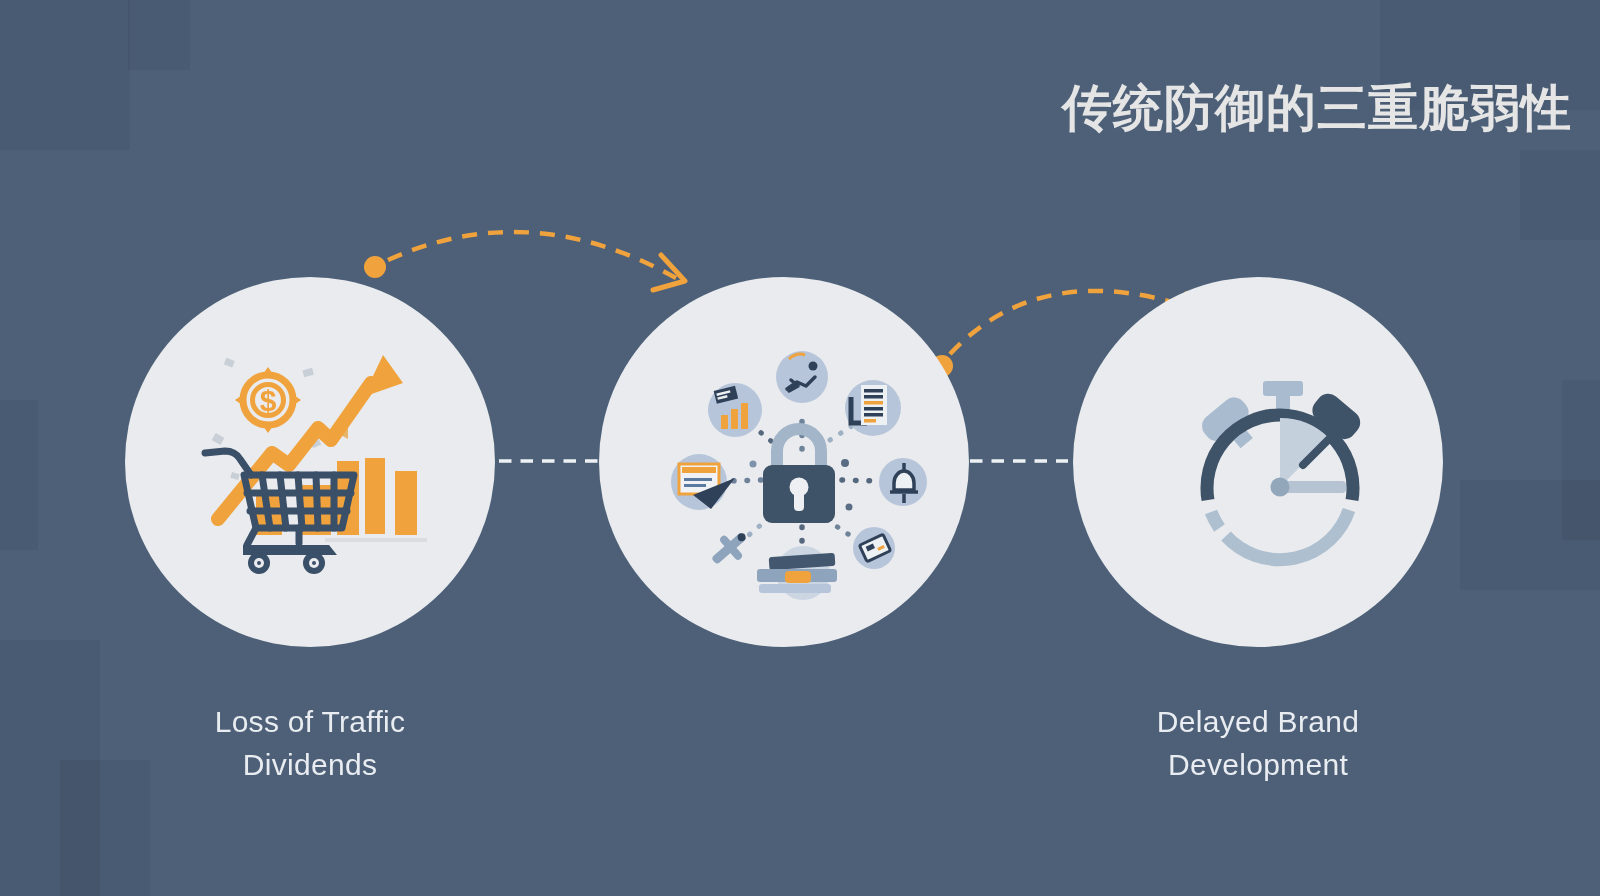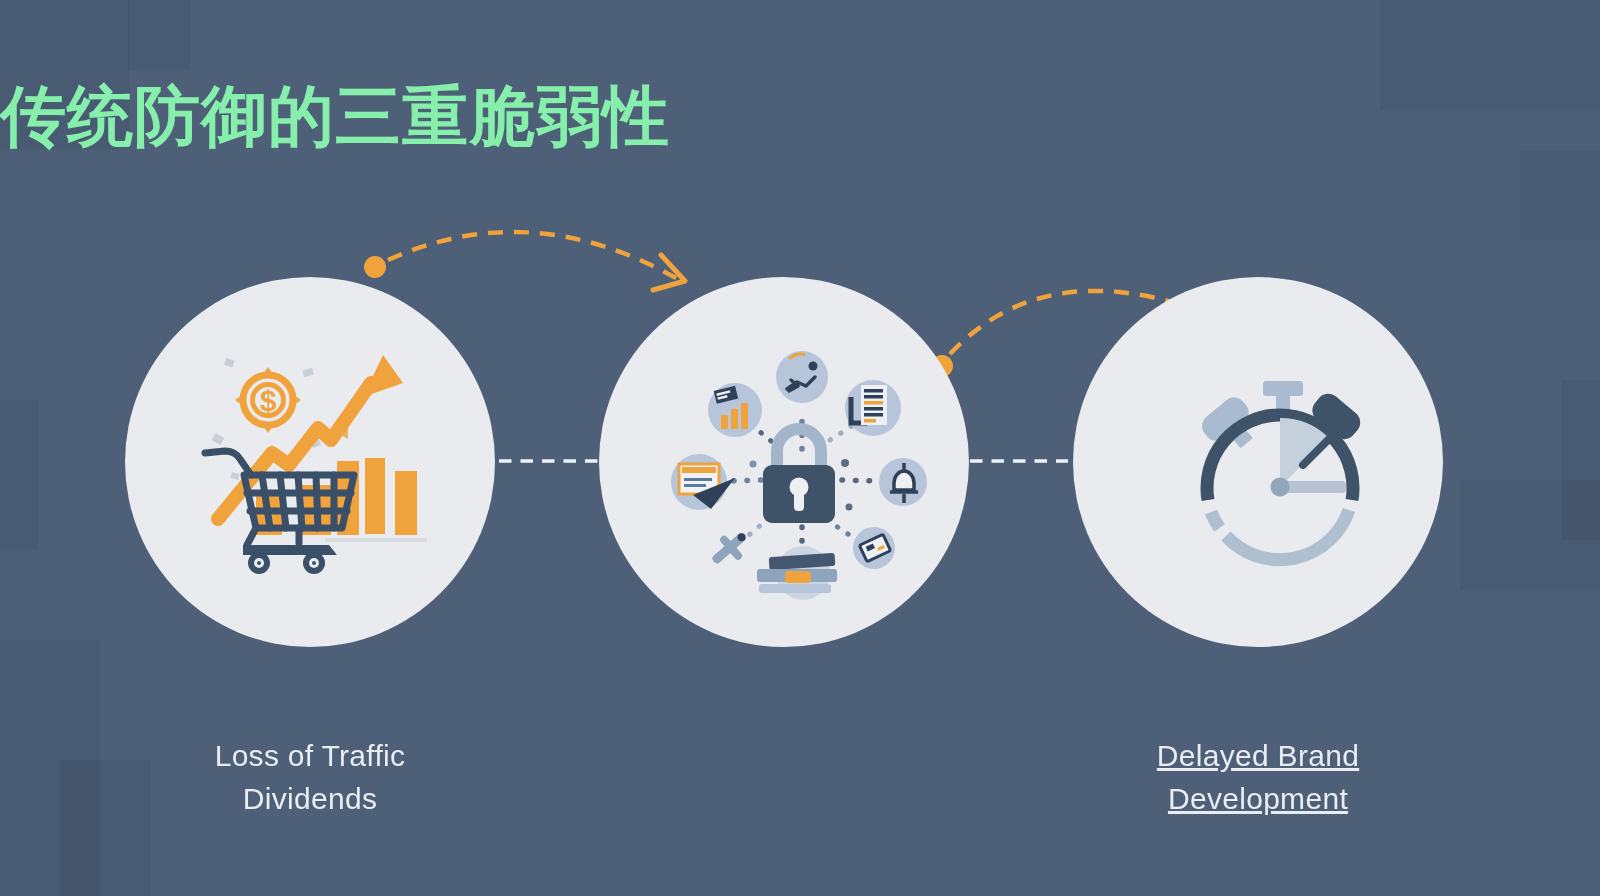--- a/index.html
+++ b/index.html
@@ -4,38 +4,38 @@
 <style>
   html,body{margin:0;padding:0;}
   body{
     width:1600px;height:896px;overflow:hidden;position:relative;
     background:#4d6078;
     font-family:"Liberation Sans", sans-serif;
   }
   .stage{position:absolute;inset:0;}
   .tex{position:absolute;background:rgba(30,42,57,0.09);}
   .title{
-    position:absolute;top:82px;left:0;width:1572px;text-align:left;
-    font-size:66px;line-height:1.05;font-weight:600;color:#86efac;letter-spacing:1px;
+    position:absolute;top:82px;left:0;width:1572px;text-align:right;
+    font-size:50px;line-height:1.05;font-weight:600;color:#e5e5e5;letter-spacing:1px;
   }
   .circle{
     position:absolute;top:277px;width:370px;height:370px;border-radius:50%;
     background:#e9ebee;
   }
   .c1{left:125px}.c2{left:599px}.c3{left:1073px}
   .circle svg{position:absolute;inset:0;width:100%;height:100%;}
   .overlay{position:absolute;inset:0;width:1600px;height:896px;pointer-events:none;}
   .caption{
-    position:absolute;top:735px;width:370px;text-align:center;
+    position:absolute;top:701px;width:370px;text-align:center;
     font-size:30px;line-height:1.42;color:#e9edf1;letter-spacing:0.3px;
   }
   .p1{left:125px}.p2{left:599px}.p3{left:1073px}
   .caption .inner{margin:0 auto;}
   .p1 .inner{max-width:252px;}
-  .p3 .inner{max-width:292px;text-decoration:underline;}
+  .p3 .inner{max-width:292px;}
 </style>
 </head>
 <body>
 
 <div class="stage">
 
   <div>
     <div class="tex" style="left:0;top:0;width:130px;height:150px;"></div>
     <div class="tex" style="left:128px;top:0;width:62px;height:70px;"></div>
     <div class="tex" style="left:1380px;top:0;width:220px;height:110px;"></div>

